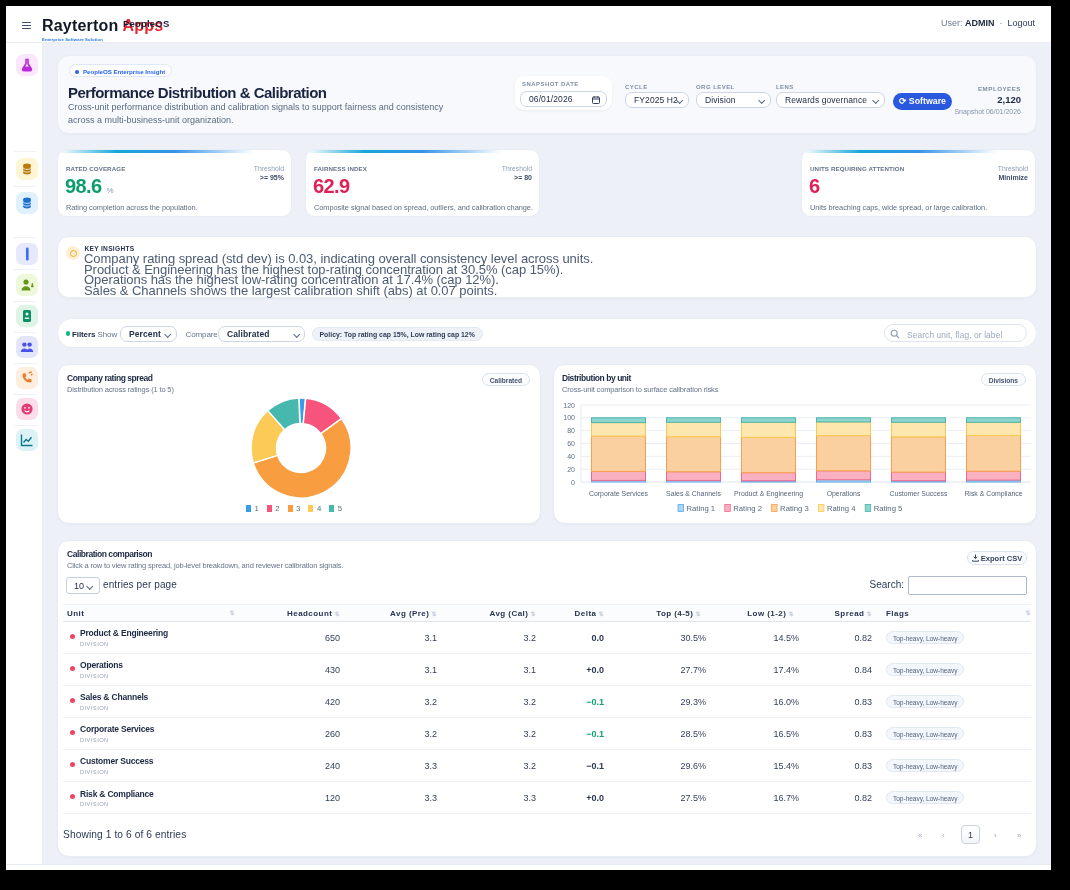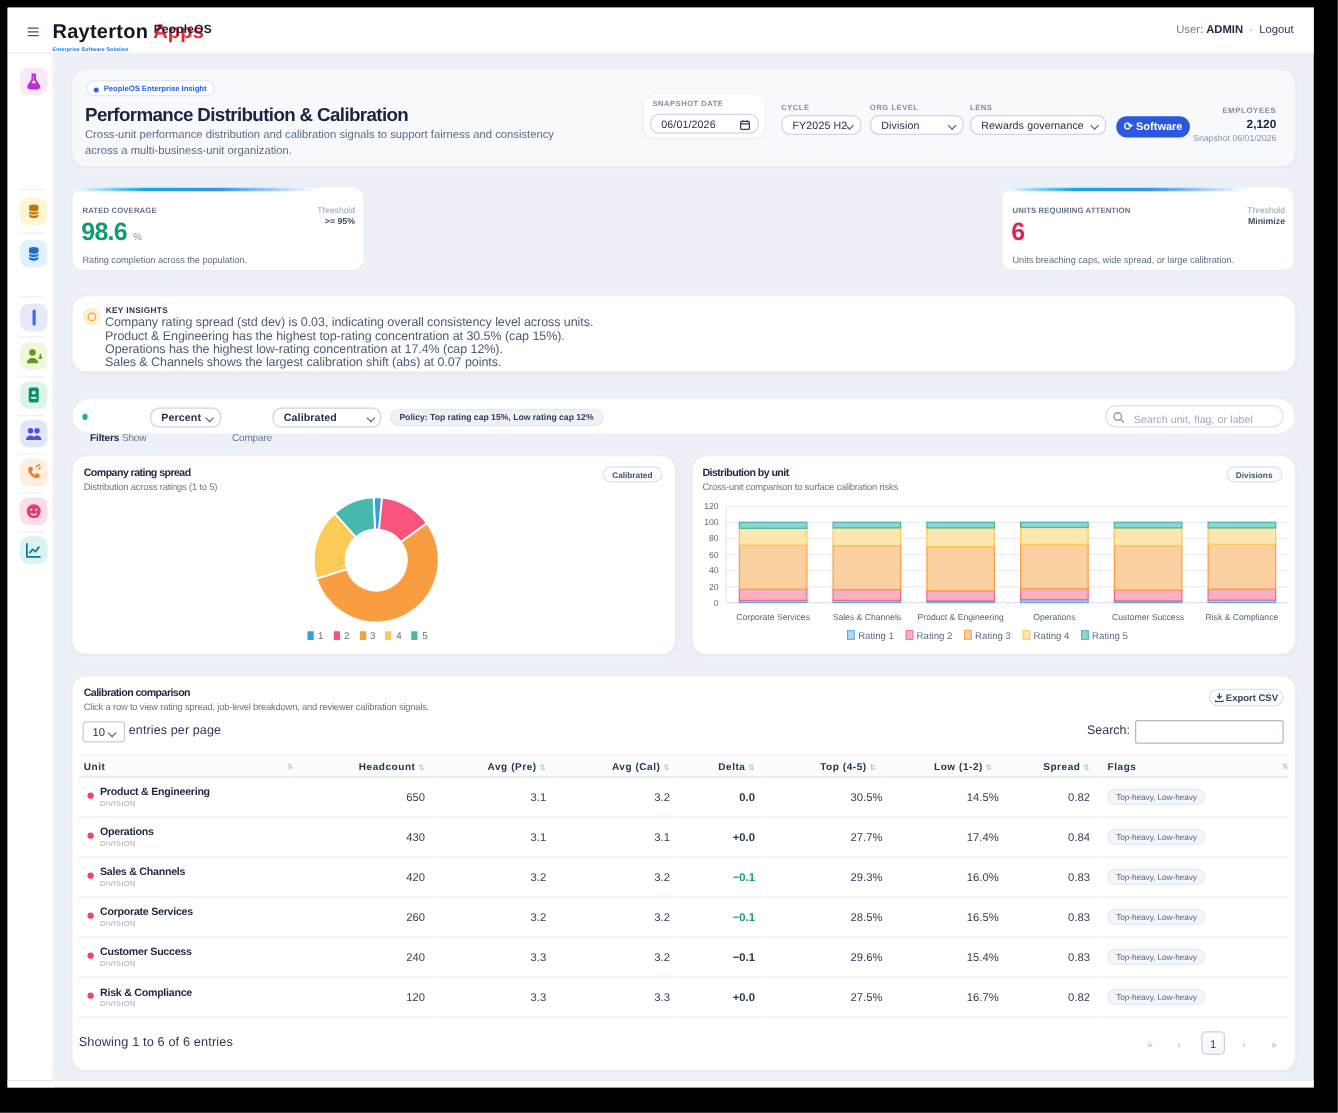--- a/index.html
+++ b/index.html
@@ -46,25 +46,25 @@
 .stat .thr { position:absolute; right:7px; top:15px; font-size:6.8px; color:#8ea0b4; }
 .stat .thv { position:absolute; right:7px; top:24px; font-size:7px; font-weight:bold; color:#3c4d66; }
 .stat .num { position:absolute; left:7px; top:25px; font-size:20px; font-weight:bold; letter-spacing:-0.6px; }
 .stat .num small { font-size:8px; font-weight:normal; color:#8494aa; }
 .stat .dsc { position:absolute; left:8px; top:52.5px; font-size:7.4px; color:#5d6e84; letter-spacing:-0.05px; white-space:nowrap; overflow:hidden; max-width:222px; }
 
 #insights { left:51px; top:230px; width:980px; height:62px; }
 #insico { position:absolute; left:8px; top:9px; width:14px; height:14px; border-radius:50%; background:#fdf0d2; }
 #insico::before { content:""; position:absolute; left:3.5px; top:3.5px; width:5px; height:5px; border:1.4px solid #f0a92e; border-radius:50%; }
 #institle { position:absolute; left:26.5px; top:8px; font-size:6.6px; font-weight:bold; color:#273350; letter-spacing:0.3px; }
-#inslines { position:absolute; left:26px; top:17px; font-size:10px; line-height:10.55px; color:#4c5c73; letter-spacing:-0.05px; }
+#inslines { position:absolute; left:26px; top:17px; font-size:13px; line-height:10.55px; color:#4c5c73; letter-spacing:-0.05px; }
 
 #filters { left:51px; top:312px; width:980px; height:30px; background:#fff; border:1px solid #e7edf4; border-radius:15px; position:absolute; }
 #fdot { position:absolute; left:7.5px; top:12px; width:4.5px; height:4.5px; border-radius:50%; background:#10b981; }
-.ftxt { position:absolute; top:10.5px; font-size:8px; letter-spacing:-0.1px;margin-top:16px; }
+.ftxt { position:absolute; top:10.5px; font-size:8px; letter-spacing:-0.1px; }
 #fpolicy { position:absolute; left:253.5px; top:8px; height:14px; line-height:14px; padding:0 7px; background:#eef2f8; border:1px solid #e3e9f1; border-radius:8px; font-size:6.9px; font-weight:bold; color:#2e3c58; letter-spacing:0; }
 #fsearch { position:absolute; left:826px; top:5px; width:143px; height:18px; border:1px solid #dde4ee; border-radius:10px; background:#fff; }
 #fsearch .ph { position:absolute; left:22px; top:4.5px; font-size:8.4px; color:#9aa8bd; letter-spacing:0.1px; }
 
 #chart1 { left:51px; top:358px; width:484px; height:160px; }
 #chart2 { left:547px; top:358px; width:484px; height:160px; }
 .ctitle { position:absolute; left:9px; top:8px; font-size:8.5px; font-weight:bold; color:#1c2742; letter-spacing:-0.45px; }
 .csub { position:absolute; left:9px; top:20px; font-size:7.5px; color:#66758c; letter-spacing:-0.15px; }
 .cbadge { position:absolute; right:10px; top:8px; height:13px; line-height:13px; padding:0 7px; border:1px solid #dbe2ec; border-radius:8px; font-size:6.6px; color:#44536e; font-weight:bold; background:#fbfcfe; }
 .legend { position:absolute; left:-9px; width:100%; text-align:center; font-size:7.8px; color:#5b6a80; }
@@ -197,20 +197,28 @@
       </div>
   </div>
 
   <div class="stat" style="left:51px;">
     <div class="grad"></div>
     <div class="lab">RATED COVERAGE</div>
     <div class="thr">Threshold</div>
       <div class="thv">&gt;= 95%</div>
     <div class="num" style="color:#0d9e6c;">98.6 <small>%</small></div>
     <div class="dsc">Rating completion across the population.</div>
+  </div>
+  <div class="stat" style="left:299px;">
+    <div class="grad"></div>
+    <div class="lab">FAIRNESS INDEX</div>
+    <div class="thr">Threshold</div>
+      <div class="thv">&gt;= 80</div>
+    <div class="num" style="color:#df2155;">62.9</div>
+    <div class="dsc">Composite signal based on spread, outliers, and calibration change.</div>
   </div>
   <div class="stat" style="left:795px;">
     <div class="grad"></div>
     <div class="lab">UNITS REQUIRING ATTENTION</div>
     <div class="thr">Threshold</div>
       <div class="thv">Minimize</div>
     <div class="num" style="color:#df2155;">6</div>
     <div class="dsc">Units breaching caps, wide spread, or large calibration.</div>
   </div>
 

